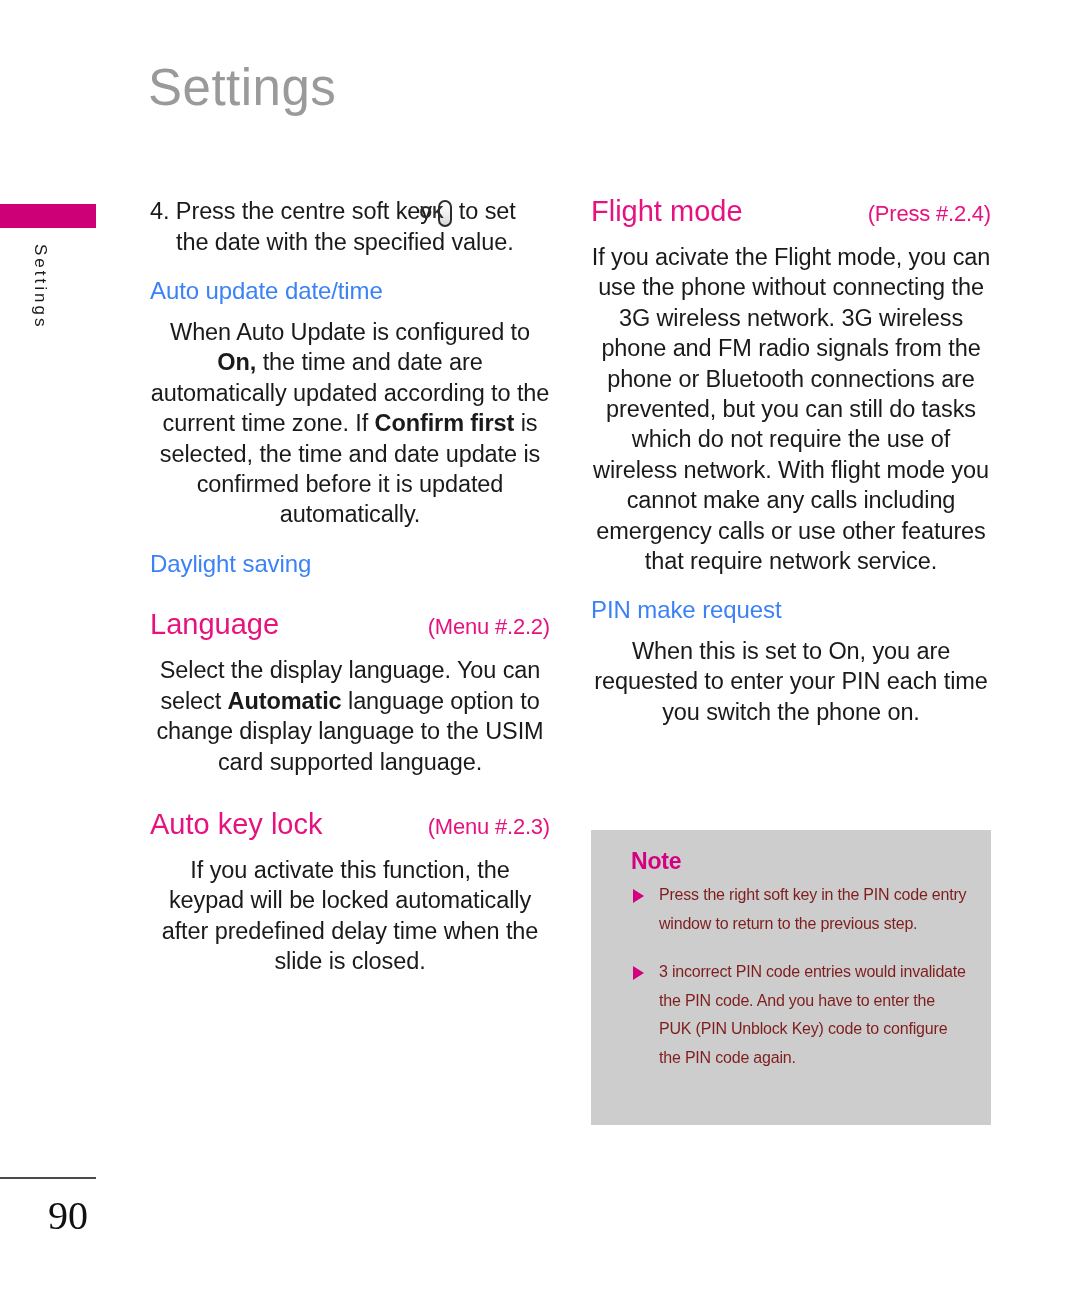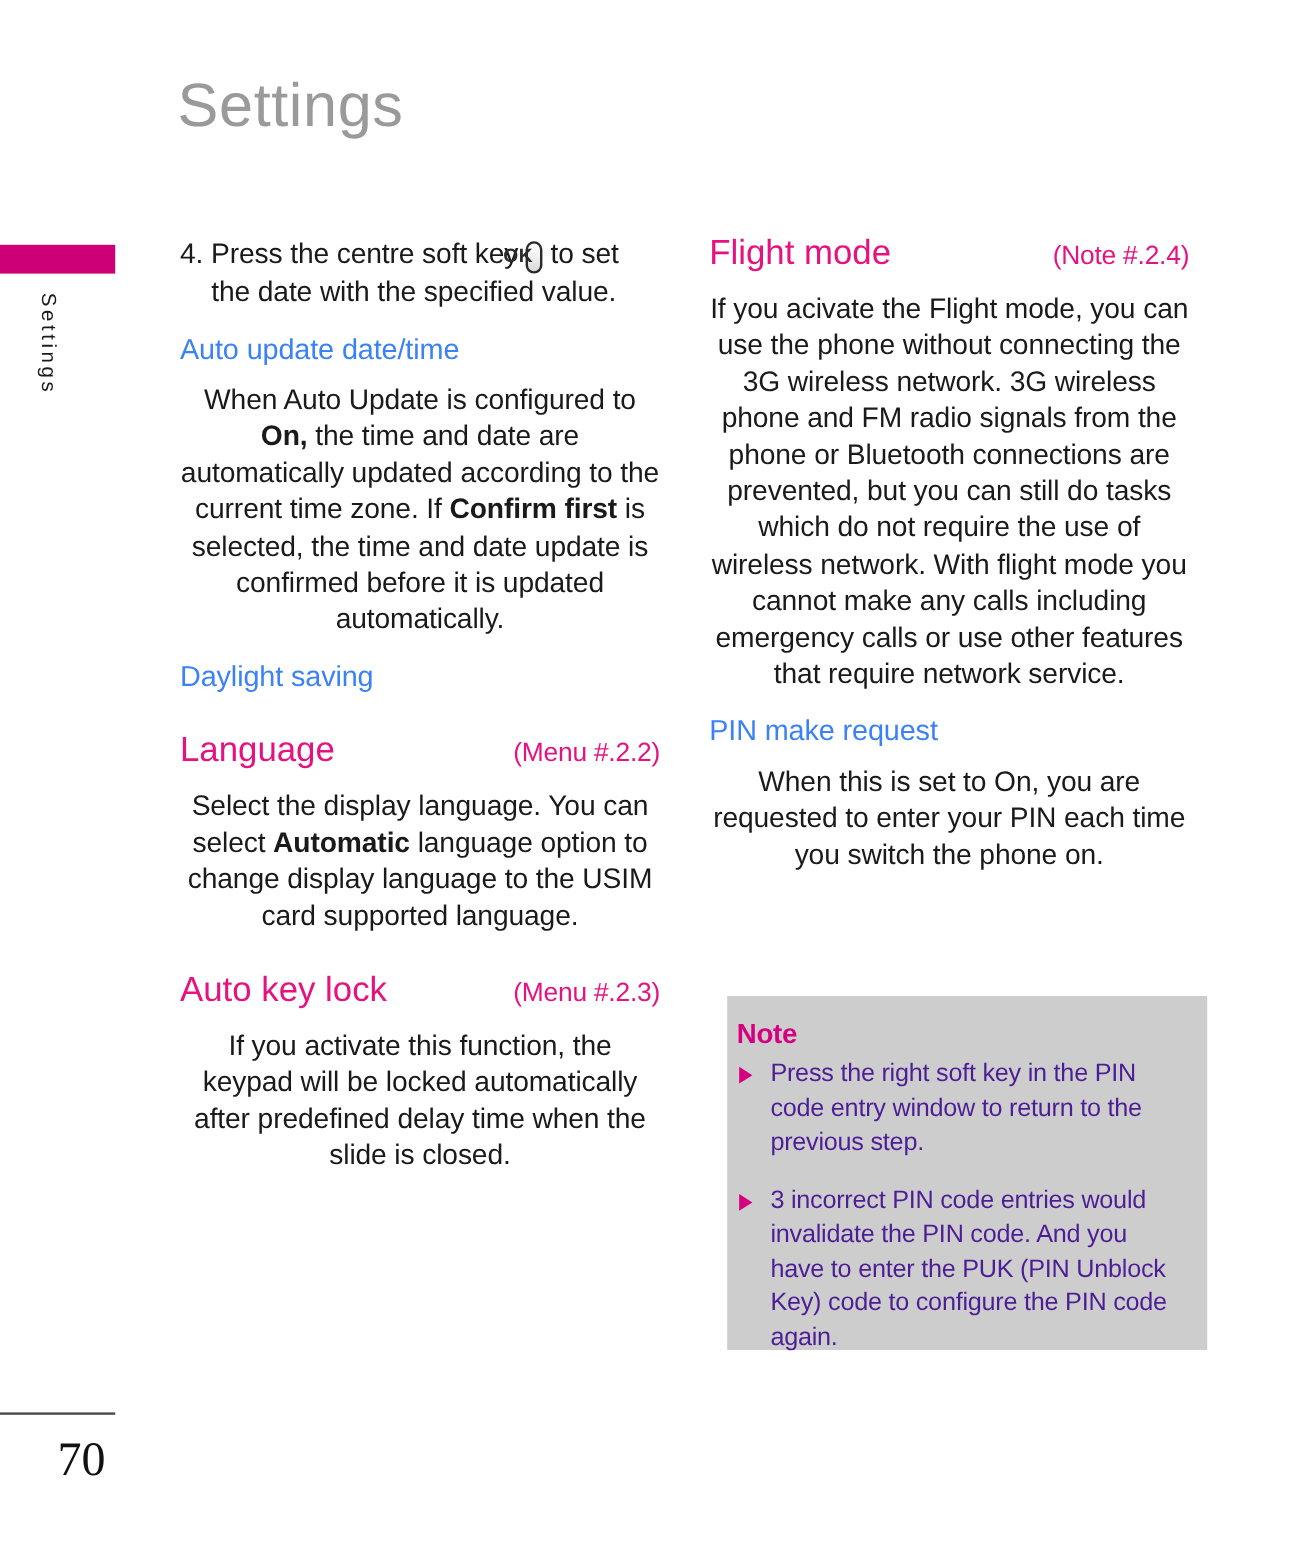--- a/index.html
+++ b/index.html
@@ -139,35 +139,34 @@
 
   
   .note-box {
     position: absolute;
     left: 591px;
     top: 830px;
     width: 400px;
     height: 295px;
     background: #cdcdcd;
     box-sizing: border-box;
-    padding: 18px 22px 0 8px;
-    margin-left: 15px;
+    padding: 18px 22px 0 40px;
   }
   .note-title {
     font-size: 23px;
     font-weight: bold;
     color: #d5007f;
     margin: 0 0 6px 0;
     letter-spacing: -0.2px;
   }
   .note-item {
     position: relative;
-    font-size: 21px;
+    font-size: 16px;
     line-height: 28.5px;
-    color: #4c1d95;
+    color: #7f1d1d;
     padding-left: 28px;
     margin-bottom: 20px;
     letter-spacing: -0.2px;
   }
   .note-item .tri {
     position: absolute;
     left: 2px;
     top: 8px;
     width: 0;
     height: 0;
@@ -230,21 +229,21 @@
     <span class="menu-ref">(Menu #.2.3)</span>
   </div>
 
   <p class="body-text">If you activate this function, the keypad will be locked automatically after predefined delay time when the slide is closed.</p>
 </div>
 
 <div class="col col-right">
 
   <div class="section-head">
     <span class="title">Flight mode</span>
-    <span class="menu-ref">(Note #.2.4)</span>
+    <span class="menu-ref">(Press #.2.4)</span>
   </div>
 
   <p class="body-text">If you acivate the Flight mode, you can use the phone without connecting the 3G wireless network. 3G wireless phone and FM radio signals from the phone or Bluetooth connections are prevented, but you can still do tasks which do not require the use of wireless network. With flight mode you cannot make any calls including emergency calls or use other features that require network service.</p>
 
 
   <h3 class="sub-head tight-top">PIN make request</h3>
 
   <p class="body-text">When this is set to On, you are requested to enter your PIN each time you switch the phone on.</p>
 </div>
 
@@ -254,13 +253,13 @@
     <span class="tri"></span>
     <span>Press the right soft key in the PIN code entry window to return to the previous step.</span>
   </div>
   <div class="note-item">
     <span class="tri"></span>
     <span>3 incorrect PIN code entries would invalidate the PIN code. And you have to enter the PUK (PIN Unblock Key) code to configure the PIN code again.</span>
   </div>
 </div>
 
 <div class="footer-rule"></div>
-<div class="page-number">70</div>
+<div class="page-number">90</div>
 
 </body></html>

